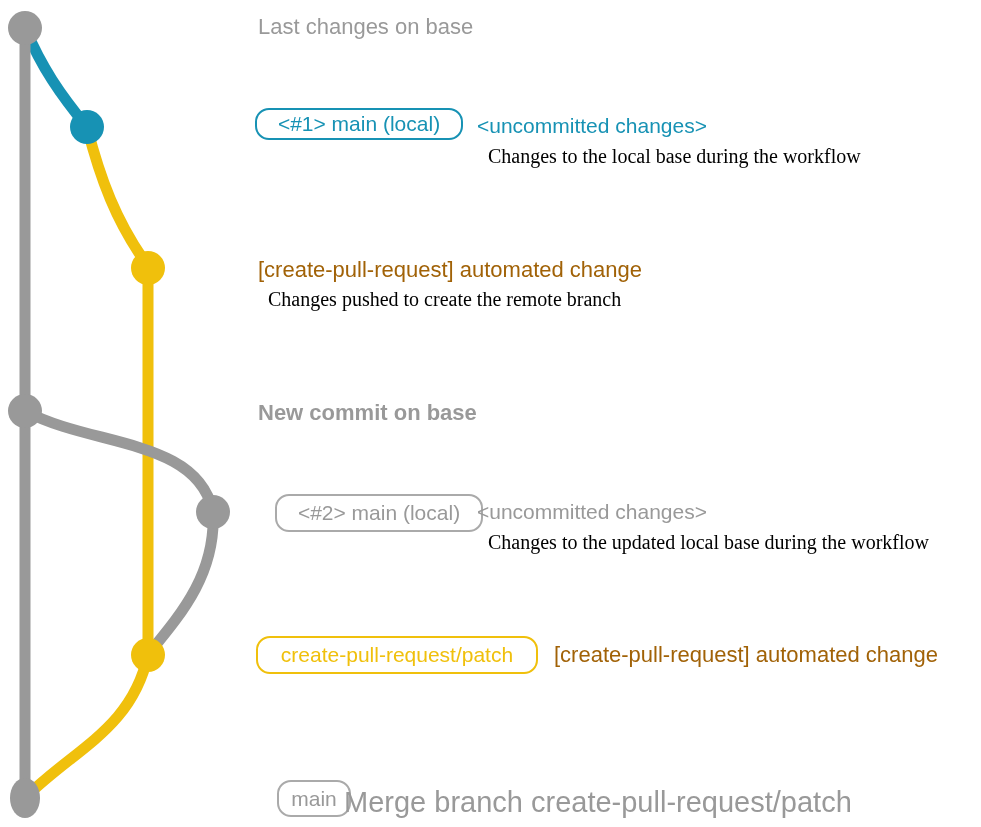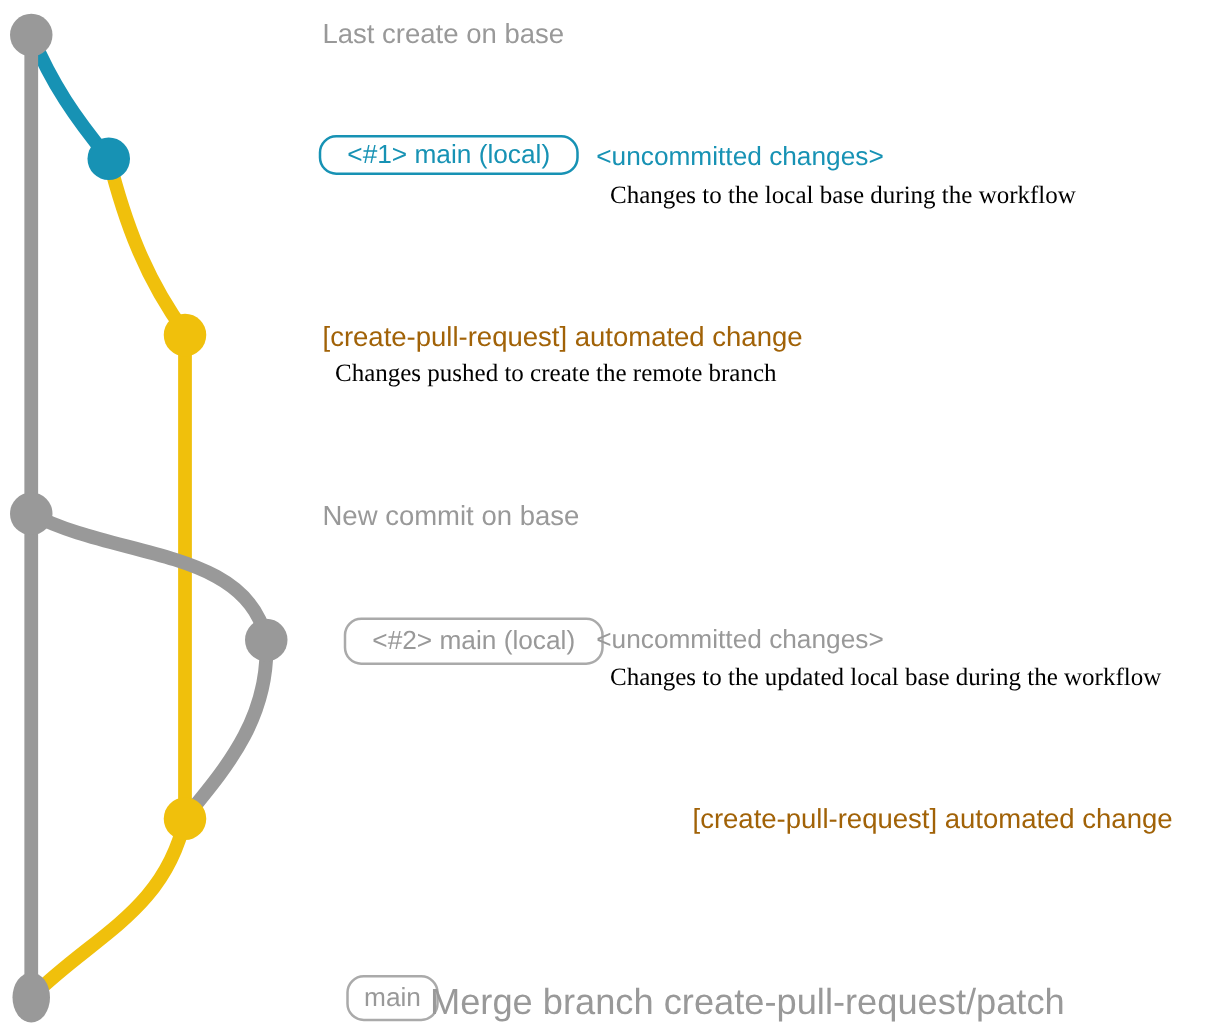--- a/index.html
+++ b/index.html
@@ -65,39 +65,42 @@
 
     <circle cx="25" cy="28" r="17" fill="#999999"></circle>
     <circle cx="87" cy="127" r="17" fill="#1792b4"></circle>
     <circle cx="148" cy="268" r="17" fill="#f0c00c"></circle>
     <circle cx="25" cy="411" r="17" fill="#999999"></circle>
     <circle cx="213" cy="512" r="17" fill="#999999"></circle>
     <circle cx="148" cy="655" r="17" fill="#f0c00c"></circle>
     <ellipse cx="25" cy="798" rx="15" ry="20" fill="#999999"></ellipse>
   </svg>
 
-  <div class="abs title-gray" style="left:258px; top:14px;">Last create on base</div>
+  <div class="abs title-gray" style="left:258px; top:14px;">Last changes on base</div>
 
   <div class="pill pill-blue" style="left:255px; top:108px; width:208px; height:32px;">
     <span>&lt;#1&gt; main (local)</span>
   </div>
   <div class="abs status-blue" style="left:477px; top:114px;">&lt;uncommitted changes&gt;</div>
   <div class="abs desc" style="left:488px; top:145px;">Changes to the local base during the workflow</div>
 
   <div class="abs commit-yellow" style="left:258px; top:257px;">[create-pull-request] automated change</div>
   <div class="abs desc" style="left:268px; top:288px;">Changes pushed to create the remote branch</div>
 
-  <div class="abs title-gray" style="left:258px; top:400px;">New commit on base</div>
+  <div class="abs title-gray" style="left:258px; top:400px;font-weight:bold;">New commit on base</div>
 
   <div class="pill pill-gray" style="left:255px; top:494px; width:208px; height:38px;">
     <span>&lt;#2&gt; main (local)</span>
   </div>
   <div class="abs status-gray" style="left:477px; top:500px;">&lt;uncommitted changes&gt;</div>
   <div class="abs desc" style="left:488px; top:531px;">Changes to the updated local base during the workflow</div>
 
+  <div class="pill pill-yellow" style="left:256px; top:636px; width:282px; height:38px;">
+    <span>create-pull-request/patch</span>
+  </div>
   <div class="abs commit-yellow" style="left:554px; top:642px;">[create-pull-request] automated change</div>
 
   <div class="pill pill-gray" style="left:257px; top:780px; width:74px; height:37px;text-align:right;">
     <span>main</span>
   </div>
   <div class="abs msg-gray" style="left:344px; top:786px;">Merge branch create-pull-request/patch</div>
 
 </div>
 
 </body></html>

